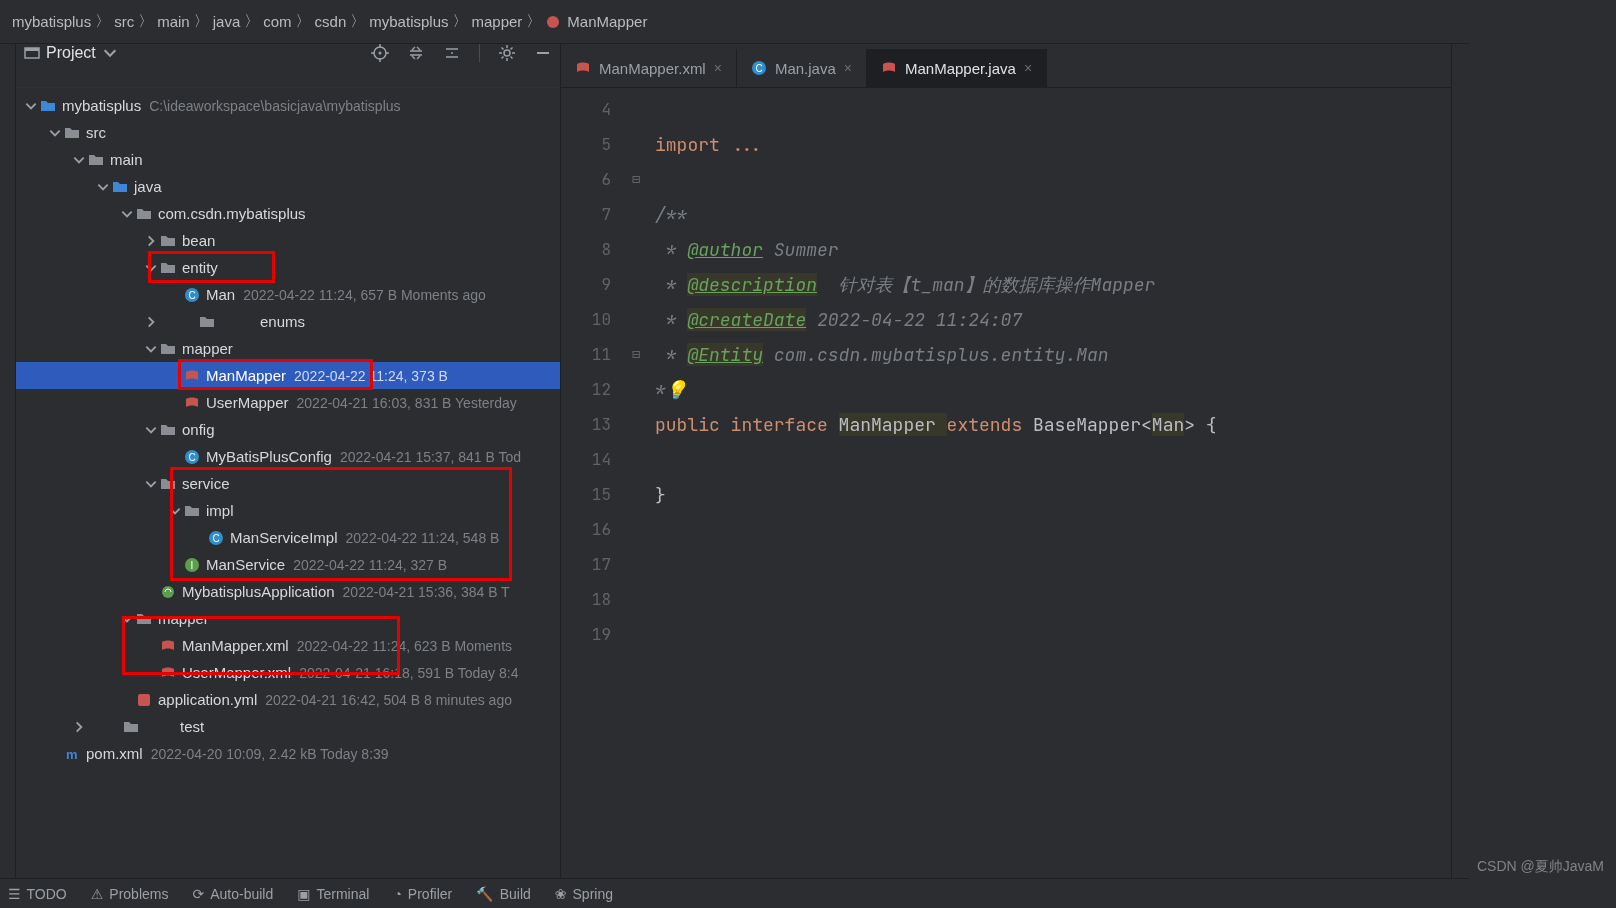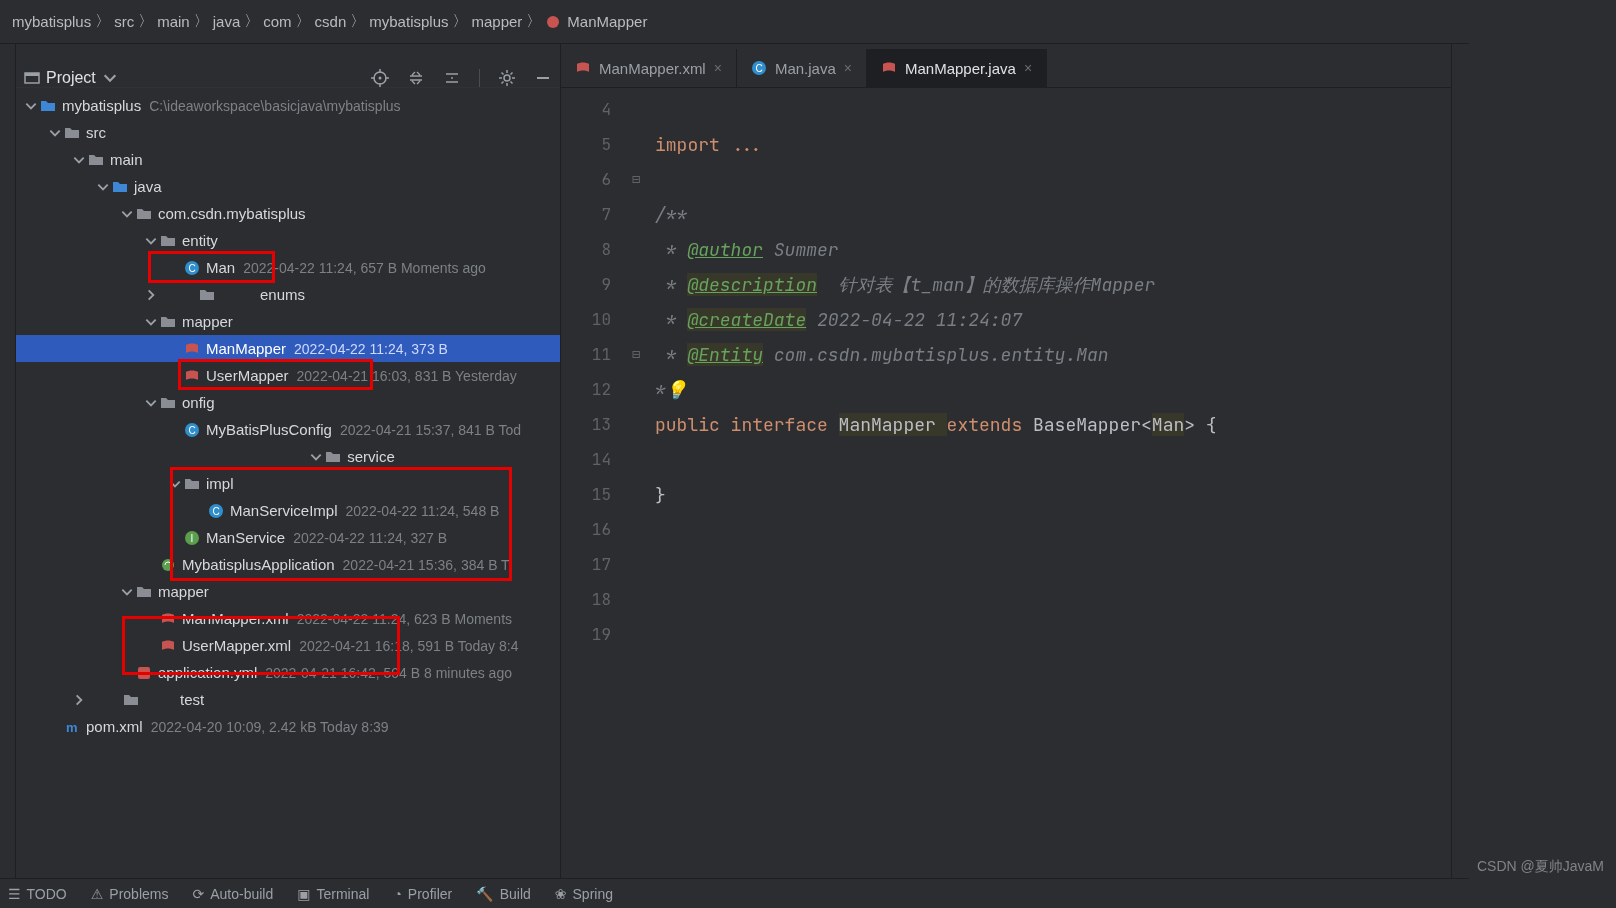--- a/index.html
+++ b/index.html
@@ -8,21 +8,21 @@
   
   .crumbs{height:44px;display:flex;align-items:center;padding:0 8px;border-bottom:1px solid #1e1f22;}
   .crumb{display:flex;align-items:center;color:#bbbbbb;padding:0 4px;}
   .crumb-icon{width:16px;height:16px;margin-right:6px;display:inline-block;}
   
   .split{display:flex;flex:1;min-height:0;}
   .side-left{width:16px;background:#2b2d30;border-right:1px solid #1e1f22;}
   .side-right{width:18px;background:#2b2d30;border-left:1px solid #1e1f22;}
   
   .project{width:545px;border-right:1px solid #1e1f22;display:flex;flex-direction:column;min-width:0;}
-  .proj-head{height:44px;display:flex;align-items:flex-end;padding:0 8px;border-bottom:1px solid #2f3134;}
+  .proj-head{height:44px;display:flex;align-items:flex-start;padding:0 8px;border-bottom:1px solid #2f3134;}
   .proj-title{display:flex;align-items:center;gap:6px;color:#dfe1e5;font-size:16px;}
   .proj-title .ic{width:16px;height:16px;}
   .proj-tools{margin-left:auto;display:flex;gap:18px;align-items:center;}
   .tool-ic{width:18px;height:18px;color:#9aa0a6;cursor:pointer;}
   .tree{flex:1;overflow:auto;padding-top:4px;position:relative;}
   .row{height:27px;display:flex;align-items:center;white-space:nowrap;font-size:15px;color:#d6d8db;position:relative;}
   .row .tw{width:14px;height:14px;margin-right:2px;flex:none;}
   .row .ic{width:16px;height:16px;margin-right:6px;flex:none;}
   .row .nm{color:#d6d8db;}
   .row .meta{color:#7d8085;margin-left:8px;font-size:14px;}
@@ -162,20 +162,29 @@
             <svg class="tw" viewBox="0 0 12 12">
               <path d="M2 4l4 4 4-4" fill="none" stroke="#9aa0a6" stroke-width="1.6"></path>
             </svg>
             <svg class="ic" viewBox="0 0 16 16">
               <path d="M1 3h5l2 2h7v8H1z" fill="#8a8d93"></path>
             </svg>
             <span class="nm">com.csdn.mybatisplus</span>
           </div>
           <div class="row" style="padding-left: 128px;">
             <svg class="tw" viewBox="0 0 12 12">
+              <path d="M4 2l4 4-4 4" fill="none" stroke="#9aa0a6" stroke-width="1.6"></path>
+            </svg>
+            <svg class="ic" viewBox="0 0 16 16">
+              <path d="M1 3h5l2 2h7v8H1z" fill="#8a8d93"></path>
+            </svg>
+            <span class="nm">bean</span>
+          </div>
+          <div class="row" style="padding-left: 128px;">
+            <svg class="tw" viewBox="0 0 12 12">
               <path d="M2 4l4 4 4-4" fill="none" stroke="#9aa0a6" stroke-width="1.6"></path>
             </svg>
             <svg class="ic" viewBox="0 0 16 16">
               <path d="M1 3h5l2 2h7v8H1z" fill="#8a8d93"></path>
             </svg>
             <span class="nm">entity</span>
           </div>
           <div class="row" style="padding-left: 152px;">
             <span class="tw"></span>
             <svg class="ic" viewBox="0 0 16 16">
@@ -230,21 +239,21 @@
           </div>
           <div class="row" style="padding-left: 152px;">
             <span class="tw"></span>
             <svg class="ic" viewBox="0 0 16 16">
               <circle cx="8" cy="8" r="7" fill="#2f8ecb"></circle>
               <text x="8" y="12" text-anchor="middle" font-size="10" fill="#fff">C</text>
             </svg>
             <span class="nm">MyBatisPlusConfig</span>
             <span class="meta">2022-04-21 15:37, 841 B Tod</span>
           </div>
-          <div class="row" style="padding-left: 128px; justify-content: center;">
+          <div class="row" style="padding-left: 128px;">
             <svg class="tw" viewBox="0 0 12 12">
               <path d="M2 4l4 4 4-4" fill="none" stroke="#9aa0a6" stroke-width="1.6"></path>
             </svg>
             <svg class="ic" viewBox="0 0 16 16">
               <path d="M1 3h5l2 2h7v8H1z" fill="#8a8d93"></path>
             </svg>
             <span class="nm">service</span>
           </div>
           <div class="row" style="padding-left: 152px;">
             <svg class="tw" viewBox="0 0 12 12">

